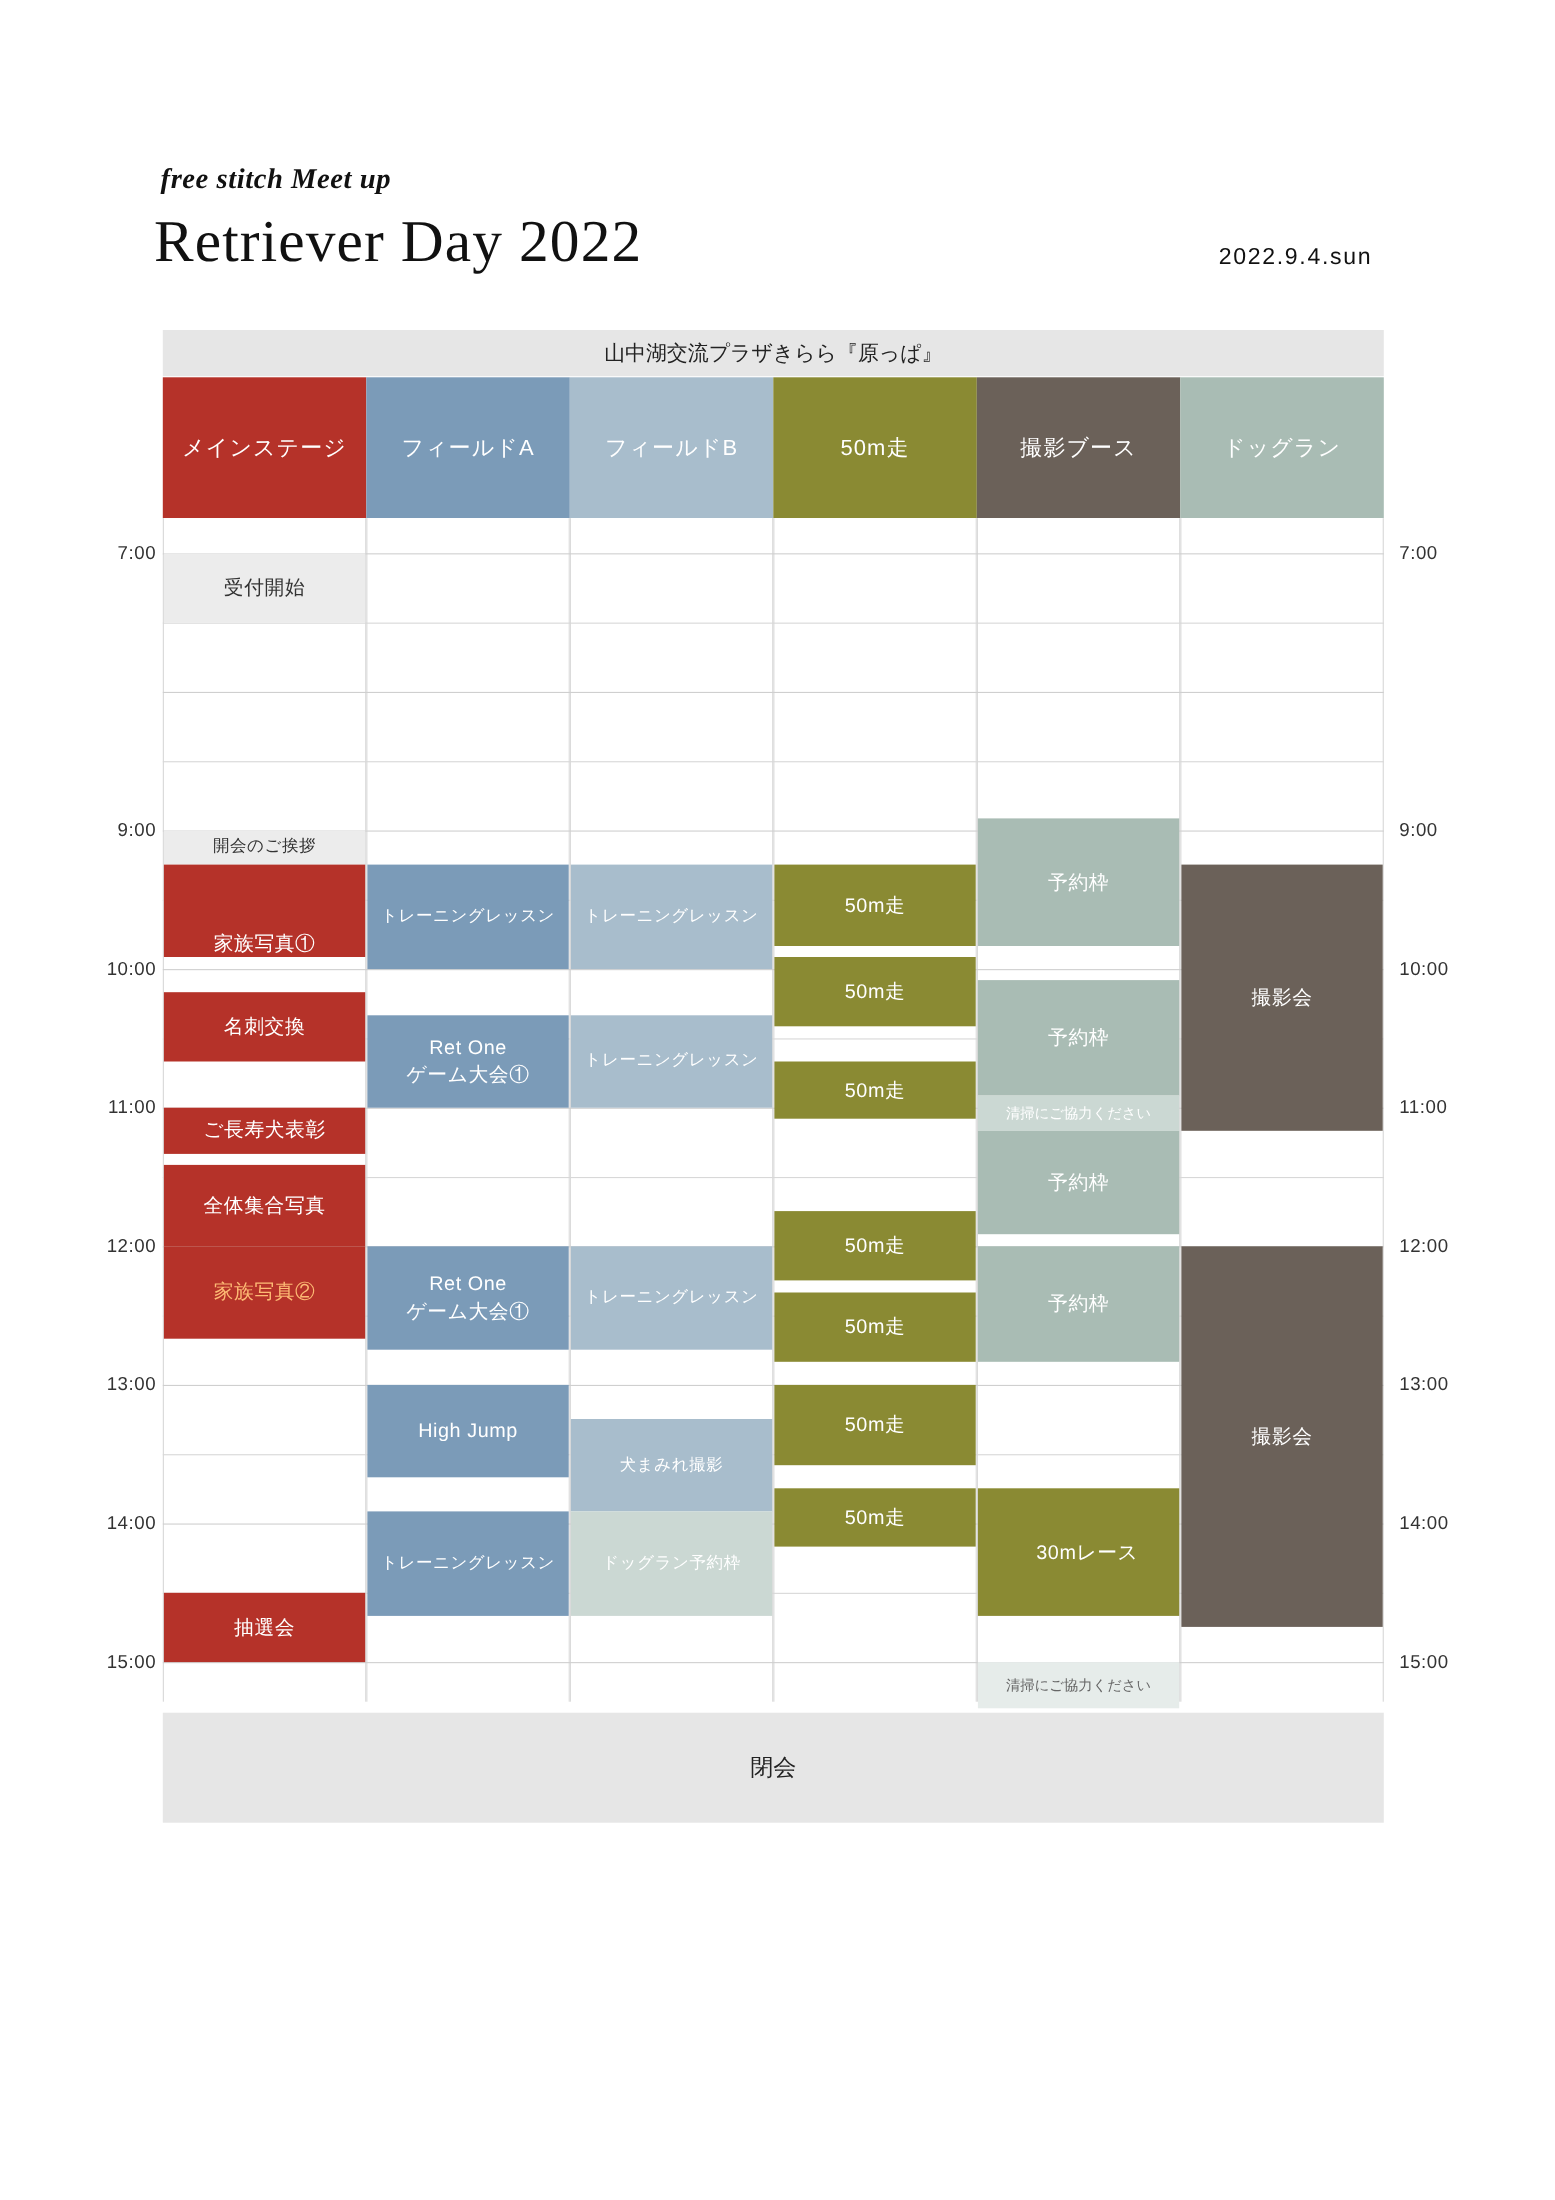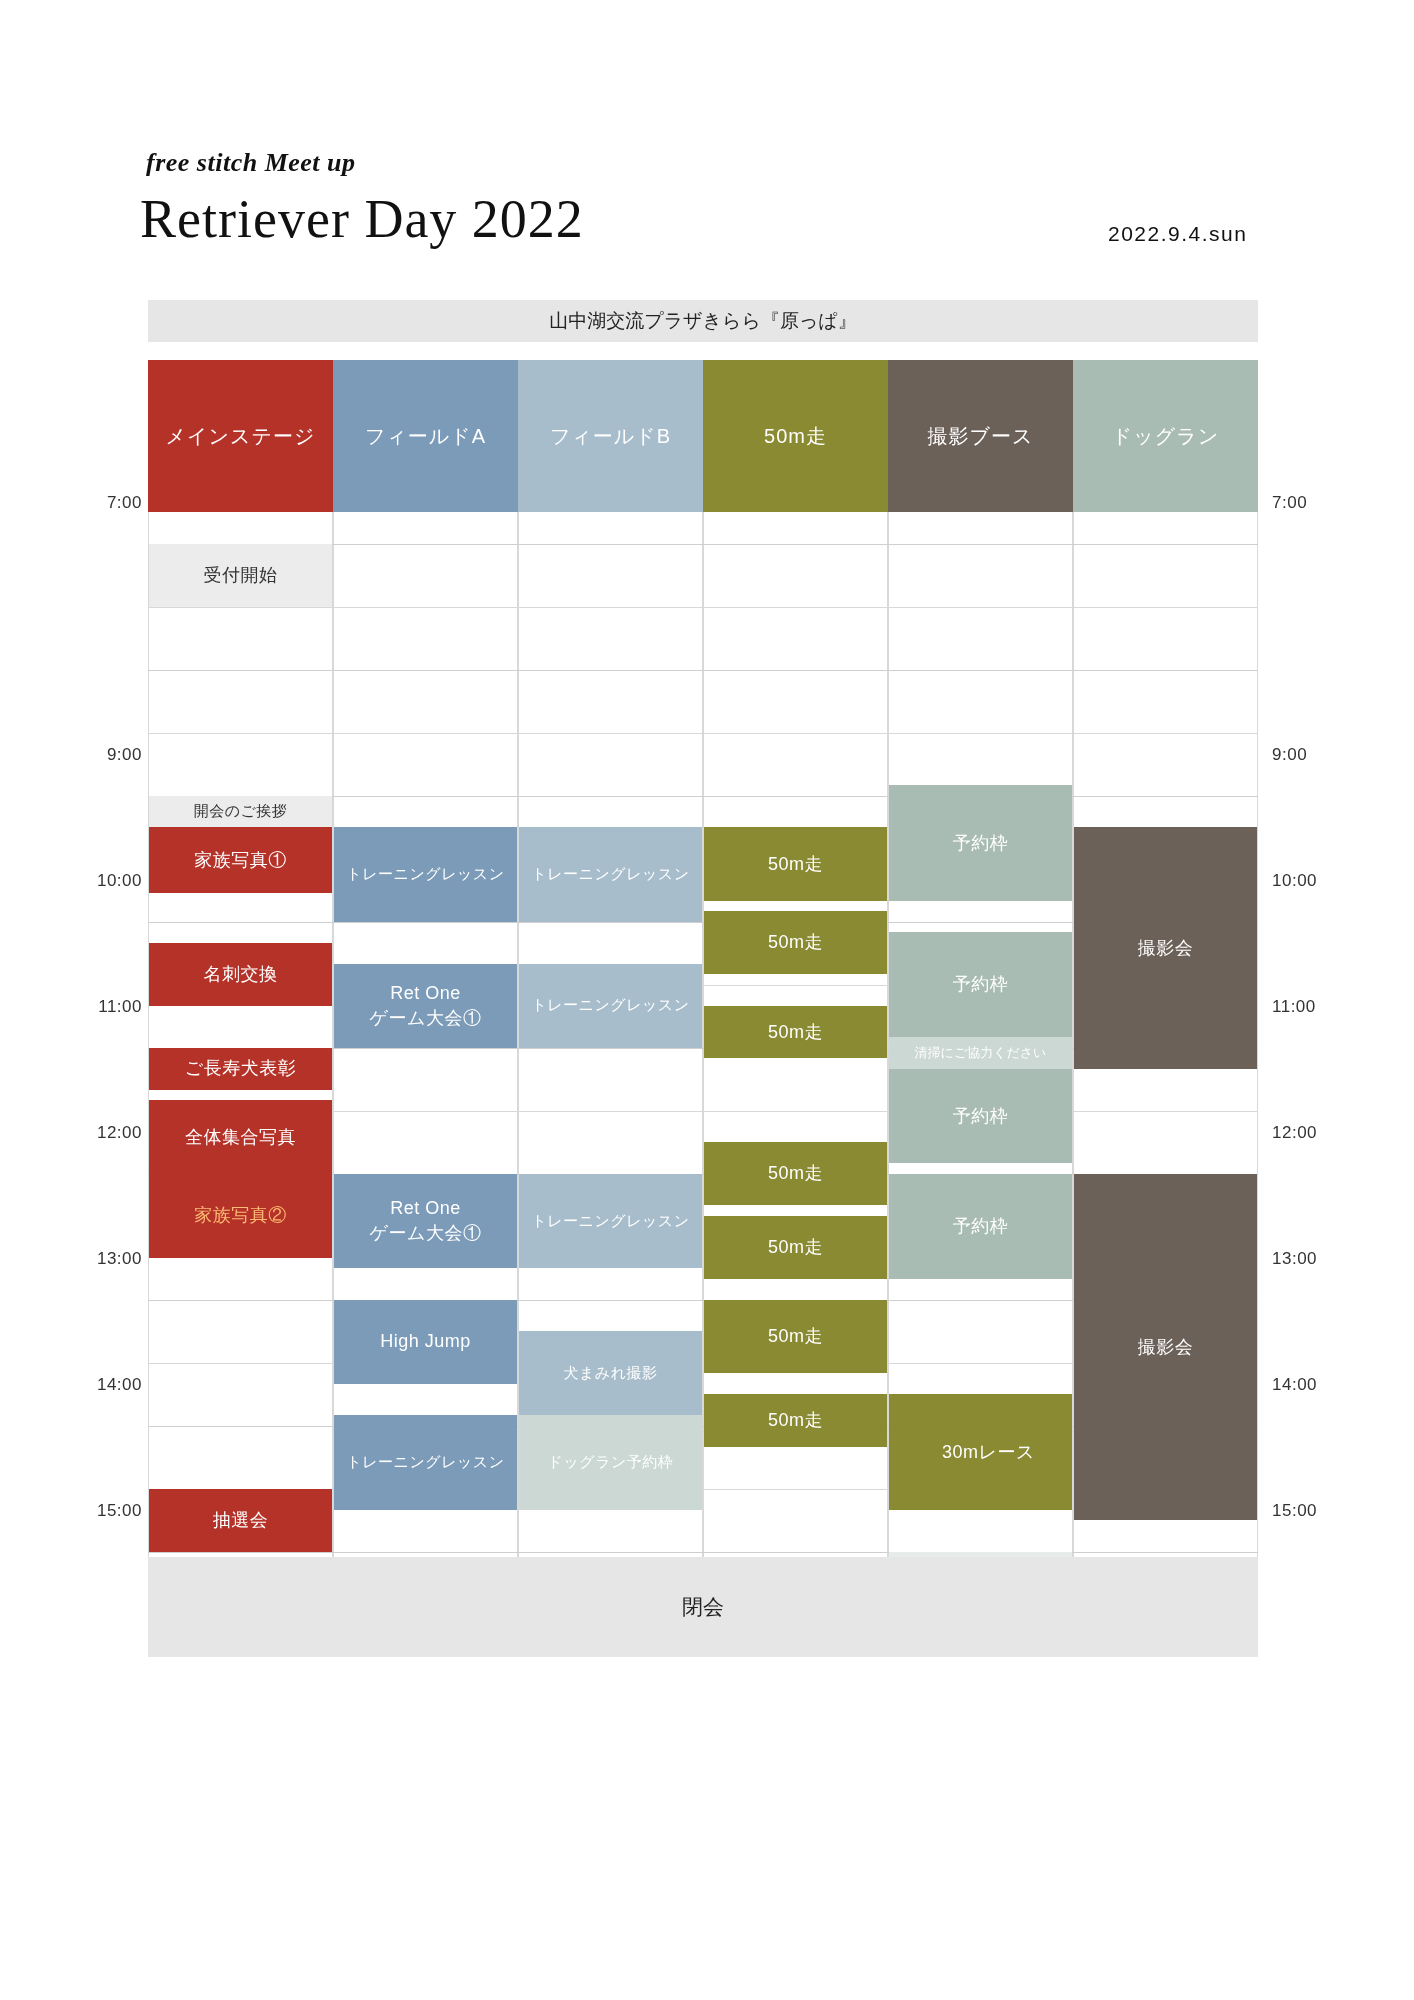--- a/index.html
+++ b/index.html
@@ -65,22 +65,22 @@
     background: #e6e6e6;
     display: flex;
     align-items: center;
     justify-content: center;
     font-size: 19px;
     color: #222222;
   }
 
   #columns-header {
     display: flex;
-    height: 152px;
-    margin-top: 18px;
+    height: 128px;
+    margin-top: 1px;
     border-radius: 19px;
   }
   .col-head {
     width: 185px;
     margin-right: 0px;
     display: flex;
     align-items: center;
     justify-content: center;
     color: #ffffff;
     font-size: 20px;
@@ -203,21 +203,21 @@
       <div class="hline" style="top: 598.5px;"></div>
       <div class="hline major" style="top: 661.5px;"></div>
       <div class="hline" style="top: 724.5px;"></div>
       <div class="hline major" style="top: 787.5px;"></div>
       <div class="hline" style="top: 850.5px;"></div>
       <div class="hline major" style="top: 913.5px;"></div>
       <div class="hline" style="top: 976.5px;"></div>
       <div class="hline major" style="top: 1039.5px;"></div>
       <div class="block" style="left: 1px; width: 183px; top: 31.5px; height: 63px; background: rgb(236, 236, 236); color: rgb(51, 51, 51);"><span>受付開始</span></div>
       <div class="block small" style="left: 1px; width: 183px; top: 283.5px; height: 31.5px; background: rgb(236, 236, 236); color: rgb(51, 51, 51);"><span>開会のご挨拶</span></div>
-      <div class="block" style="left: 1px; width: 183px; top: 315px; height: 66px; background: rgb(181, 50, 41); color: rgb(255, 255, 255);"><span>家族写真①</span></div>
+      <div class="block" style="left: 1px; width: 183px; top: 315px; height: 84px; background: rgb(181, 50, 41); color: rgb(255, 255, 255); align-items: flex-end;"><span>家族写真①</span></div>
       <div class="block" style="left: 1px; width: 183px; top: 430.5px; height: 63px; background: rgb(181, 50, 41); color: rgb(255, 255, 255);"><span>名刺交換</span></div>
       <div class="block" style="left: 1px; width: 183px; top: 535.5px; height: 42px; background: rgb(181, 50, 41); color: rgb(255, 255, 255);"><span>ご長寿犬表彰</span></div>
       <div class="block" style="left: 1px; width: 183px; top: 588px; height: 73.5px; background: rgb(181, 50, 41); color: rgb(255, 255, 255);"><span>全体集合写真</span></div>
       <div class="block" style="left: 1px; width: 183px; top: 661.5px; height: 84px; background: rgb(181, 50, 41); color: #fdba74;"><span>家族写真②</span></div>
       <div class="block" style="left: 1px; width: 183px; top: 976.5px; height: 63px; background: rgb(181, 50, 41); color: rgb(255, 255, 255);"><span>抽選会</span></div>
       <div class="block small" style="left: 186px; width: 183px; top: 315px; height: 94.5px; background: rgb(123, 155, 184); color: rgb(255, 255, 255);"><span>トレーニングレッスン</span></div>
       <div class="block" style="left: 186px; width: 183px; top: 451.5px; height: 84px; background: rgb(123, 155, 184); color: rgb(255, 255, 255);"><span>Ret One
 ゲーム大会①</span></div>
       <div class="block" style="left: 186px; width: 183px; top: 661.5px; height: 94.5px; background: rgb(123, 155, 184); color: rgb(255, 255, 255);"><span>Ret One
 ゲーム大会①</span></div>

